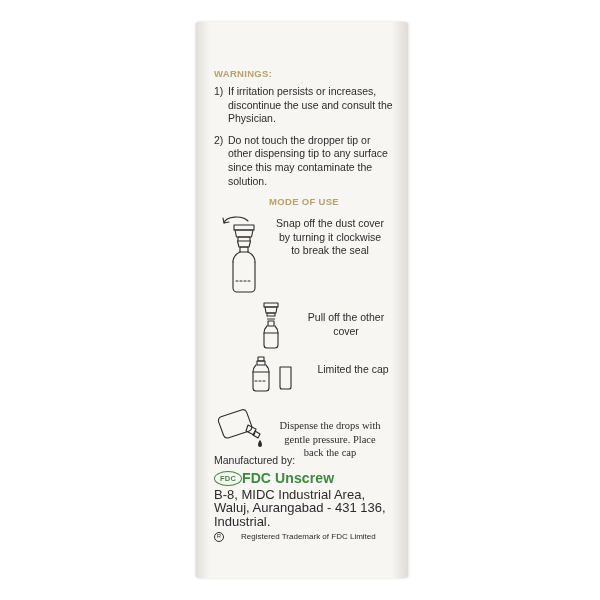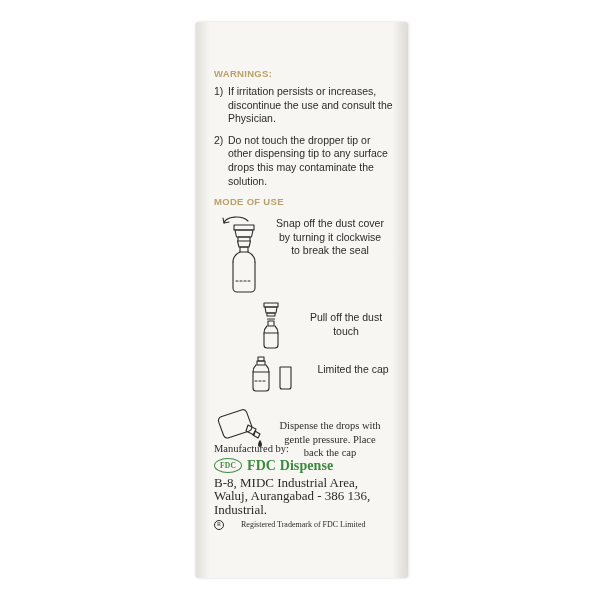--- a/index.html
+++ b/index.html
@@ -75,20 +75,21 @@
   }
   .warn-text { flex: 1 1 auto; }
 
   .mode-head {
     color: #b9a16a;
     font-size: 9.5px;
     font-weight: bold;
     letter-spacing: 0.3px;
     margin-top: 4px;
     margin-bottom: 4px;
+    text-align: center;
   }
 
   .step {
     position: relative;
     display: flex;
     align-items: flex-start;
     margin-bottom: 2px;
   }
   .step-art {
     flex: 0 0 auto;
@@ -99,35 +100,33 @@
     font-size: 10.5px;
     line-height: 13.4px;
     padding-top: 2px;
     text-align: center;
   }
 
   
   .mfg {
     position: absolute;
     left: 18px;
-    top: 420px;
+    top: 432px;
     width: 185px;
     z-index: 3;
-    font-family: Liberation Serif, serif;
   }
   .mfg-by {
     color: #2b2b2b;
     font-size: 10.5px;
     line-height: 13.5px;
     margin-bottom: 2px;
   }
   .brandline {
     display: flex;
-    align-items: center;
-    gap: 5px;
+    align-items: flex-end;
     margin-bottom: 2px;
   }
   .fdc-oval {
     width: 26px;
     height: 13px;
     border: 1.4px solid #3c8a3f;
     border-radius: 50%;
     color: #3c8a3f;
     font-size: 7.5px;
     font-weight: bold;
@@ -180,21 +179,21 @@
 
       <div class="warn-head">WARNINGS:</div>
 
       <div class="warn-item">
         <span class="warn-num">1)</span>
         <span class="warn-text">If irritation persists or increases, discontinue the use and consult the Physician.</span>
       </div>
 
       <div class="warn-item">
         <span class="warn-num">2)</span>
-        <span class="warn-text">Do not touch the dropper tip or other dispensing tip to any surface drops this may contaminate the solution.</span>
+        <span class="warn-text">Do not touch the dropper tip or other dispensing tip to any surface since this may contaminate the solution.</span>
       </div>
 
       <div class="mode-head">MODE OF USE</div>
 
       <div class="step">
         <div class="step-art" style="width:62px;height:92px;">
           <svg width="62" height="92" viewBox="0 0 62 92">
             <g fill="none" stroke="#2b2b2b" stroke-width="1.1" stroke-linejoin="round" stroke-linecap="round">
 
               <path d="M10 12 C12 5, 28 4, 34 10" stroke-width="1.1"></path>
@@ -229,21 +228,21 @@
               <path d="M53 14 h8 v3 h-8 z"></path>
 
               <path d="M53.5 20 h7"></path>
 
               <path d="M54 22 h6 v5 h-6 z"></path>
               <path d="M53 27 c-2 2 -3 4 -3 7 h14 c0 -3 -1 -5 -3 -7"></path>
               <path d="M50 34 v12 a3 3 0 0 0 3 3 h8 a3 3 0 0 0 3 -3 v-12"></path>
             </g>
           </svg>
         </div>
-        <div class="step-text" style="width:92px;padding-top:12px;margin-left:-2px;">Pull off the dust touch</div>
+        <div class="step-text" style="width:92px;padding-top:12px;margin-left:-2px;">Pull off the other cover</div>
       </div>
 
       <div class="step" style="margin-top:2px;">
         <div class="step-art" style="width:106px;height:46px;">
           <svg width="106" height="46" viewBox="0 0 106 46">
             <g fill="none" stroke="#2b2b2b" stroke-width="1.1" stroke-linejoin="round" stroke-linecap="round">
 
               <path d="M44 4 h6 v4 h-6 z"></path>
               <path d="M43 8 h8 v4 h-8 z"></path>
               <path d="M42 12 c-2 2 -3 4 -3 7 h16 c0 -3 -1 -5 -3 -7"></path>
@@ -273,24 +272,24 @@
         </div>
         <div class="step-text" style="width:112px;padding-top:14px;font-family:Liberation Serif, serif;">Dispense the drops with gentle pressure. Place back the cap</div>
       </div>
 
     </div>
 
     <div class="mfg">
       <div class="mfg-by">Manufactured by:</div>
       <div class="brandline">
         <span class="fdc-oval">FDC</span>
-        <span class="fdc-limited">FDC Dispense</span>
+        <span class="fdc-limited">FDC Unscrew</span>
       </div>
       <div class="addr">B-8, MIDC Industrial Area,</div>
-      <div class="addr">Waluj, Aurangabad - 386 136,</div>
+      <div class="addr">Waluj, Aurangabad - 431 136,</div>
       <div class="addr">Industrial.</div>
       <div class="tm">
         <span class="rmark">R</span>
         <span>Registered Trademark of FDC Limited</span>
       </div>
     </div>
 
   </div>
 </div>
 

